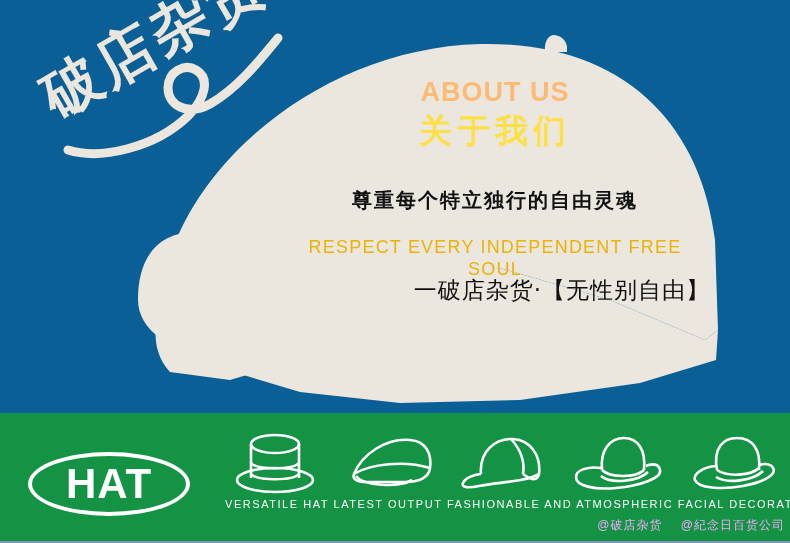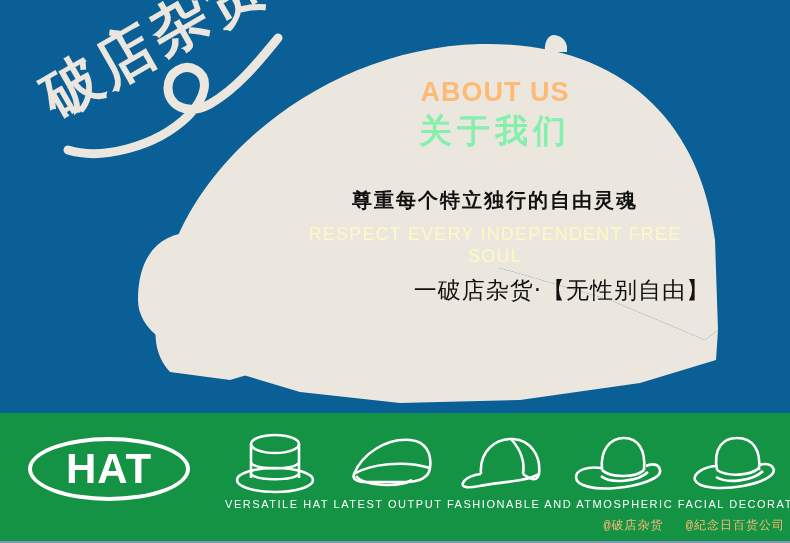--- a/index.html
+++ b/index.html
@@ -79,39 +79,39 @@
     letter-spacing: 1px;
     color: #fdba74;
     line-height: 1.05;
     font-family: "Liberation Sans", sans-serif;
   }
   .about-cn {
     margin-top: 6px;
     font-size: 33px;
     font-weight: 700;
     letter-spacing: 5px;
-    color: #86efac;
+    color: #fde047;
     line-height: 1.15;
     font-family: "DejaVu Sans", sans-serif;
   }
   .slogan-cn {
     margin-top: 38px;
     font-size: 20px;
     font-weight: 700;
     letter-spacing: 2px;
     color: #111111;
     line-height: 1.2;
     font-family: "DejaVu Sans", sans-serif;
   }
   .slogan-en {
-    margin-top: 12px;
+    margin-top: 25px;
     font-size: 18px;
     font-weight: 400;
     letter-spacing: 1.2px;
-    color: #fef9c3;
+    color: #eab308;
     line-height: 1.2;
     font-family: "Liberation Sans", sans-serif;
   }
   .attribution {
     position: absolute;
     left: 280px;
     top: 275px;
     width: 430px;
     text-align: right;
     font-size: 23px;
@@ -135,21 +135,21 @@
     left: 0;
     top: 541px;
     width: 790px;
     height: 2px;
     background: #7d98b5;
   }
 
   .hat-badge {
     position: absolute;
     left: 28px;
-    top: 437px;
+    top: 452px;
     width: 162px;
     height: 64px;
   }
   .hat-badge-oval {
     position: absolute;
     inset: 0;
     border: 4px solid #ffffff;
     border-radius: 50%;
     box-sizing: border-box;
   }
@@ -189,24 +189,24 @@
     letter-spacing: 1.55px;
     white-space: nowrap;
     font-family: "Liberation Sans", sans-serif;
   }
   .credits {
     position: absolute;
     left: 385px;
     top: 517px;
     width: 400px;
     text-align: right;
-    color: #fdba74;
+    color: #f0abfc;
     font-size: 12px;
     letter-spacing: 1px;
-    font-family: Liberation Mono, monospace;
+    font-family: Liberation Sans, sans-serif;
   }
   .credits span { margin-left: 14px; }
 </style>
 </head>
 <body>
 
 <div id="poster">
 
   <div class="blue-panel">
 

